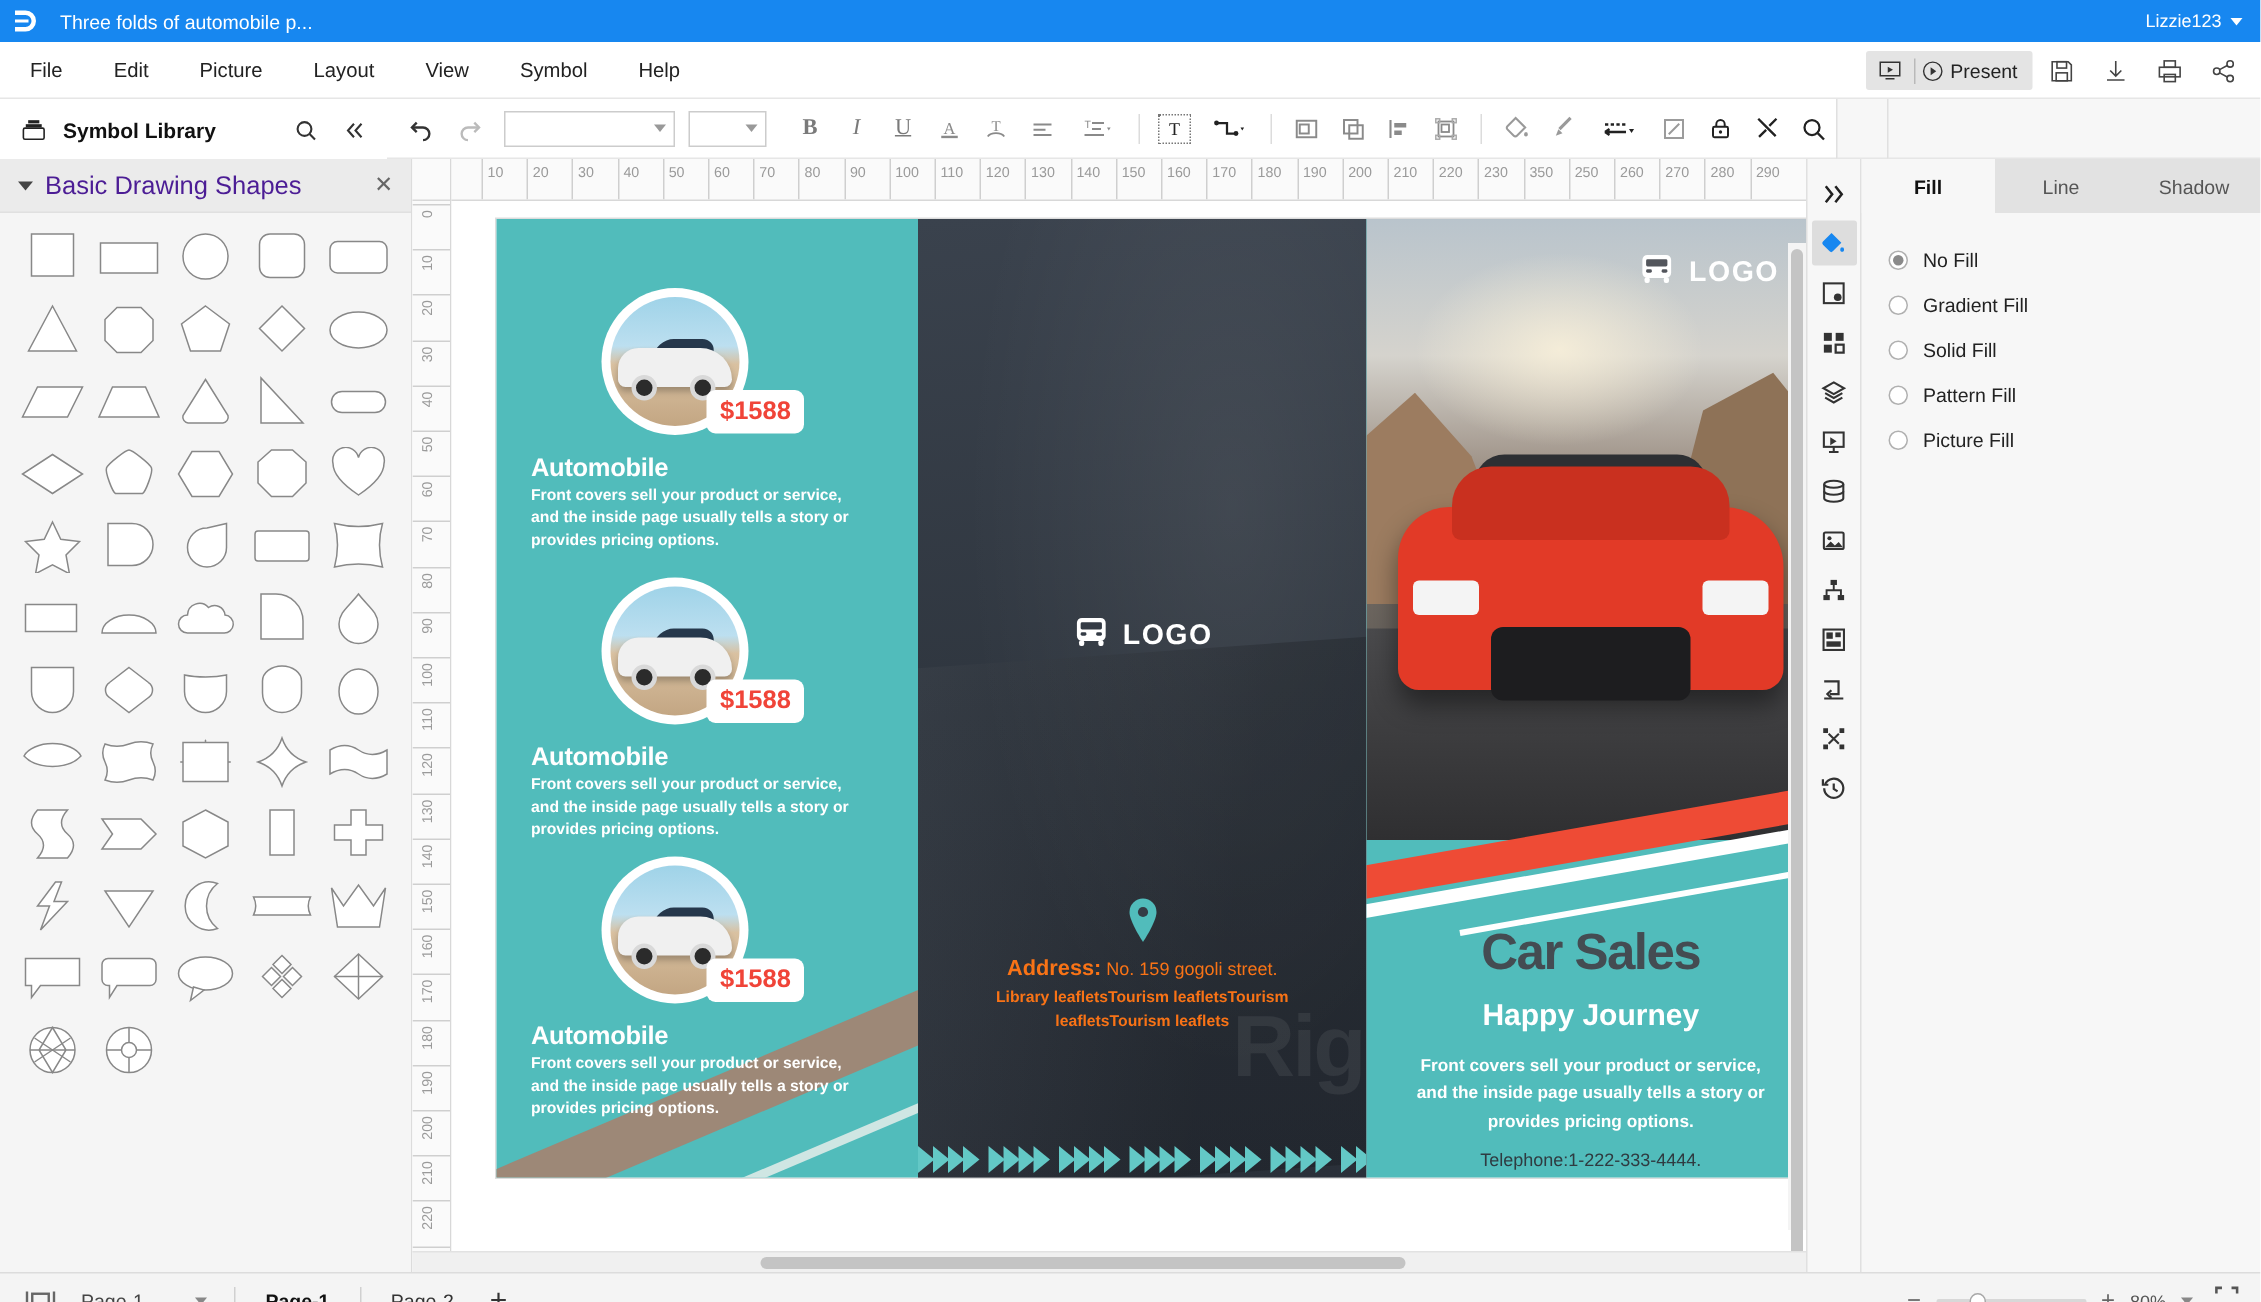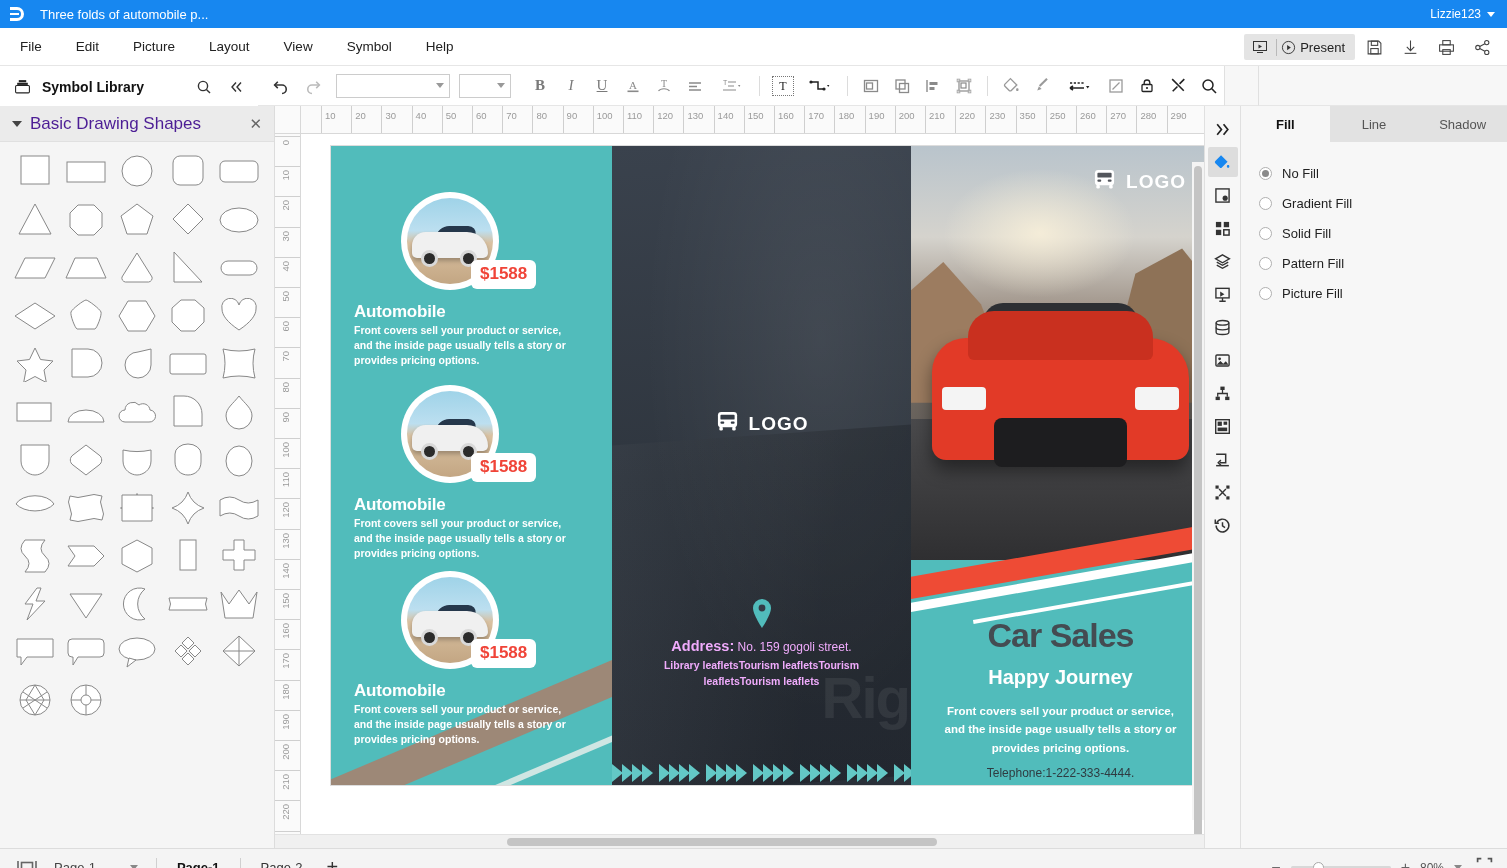--- a/index.html
+++ b/index.html
@@ -172,21 +172,21 @@
   }
   .mid-billboard {
     position: absolute; right: 2px; bottom: 58px; font-size: 58px; font-weight: bold;
     color: rgba(255,255,255,.07); letter-spacing: -2px; line-height: 1;
   }
   .logo-row { display: flex; align-items: center; gap: 9px; }
   .logo-text { font-size: 19px; font-weight: bold; color: #fff; letter-spacing: 1px; }
   .mid-logo { position: absolute; left: 50%; transform: translateX(-50%); top: 264px; }
   .pin { position: absolute; left: 50%; transform: translateX(-50%); top: 452px; }
   .addr { position: absolute; left: 0; right: 0; top: 492px; text-align: center;
-          color: #f0abfc; padding: 0 36px; }
+          color: #f97316; padding: 0 36px; }
   .addr .l1 { font-size: 12px; }
   .addr .l1 b { font-size: 14.5px; }
   .addr .l2 { font-size: 10.5px; font-weight: bold; line-height: 1.55; margin-top: 3px; }
   .chevron-strip {
     position: absolute; left: 0; right: 0; bottom: 0; height: 24px;
     display: flex; align-items: center; overflow: hidden;
   }
   .chev {
     width: 0; height: 0; border-top: 9px solid transparent;
     border-bottom: 9px solid transparent; border-left: 11px solid #63c8c6;

